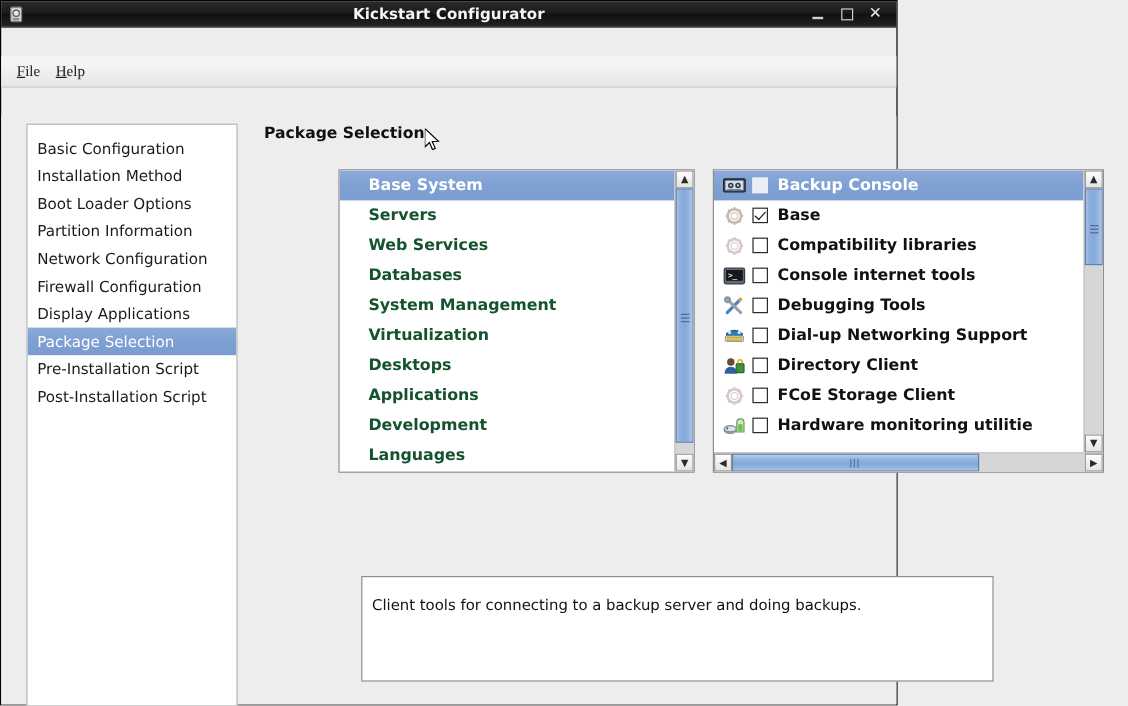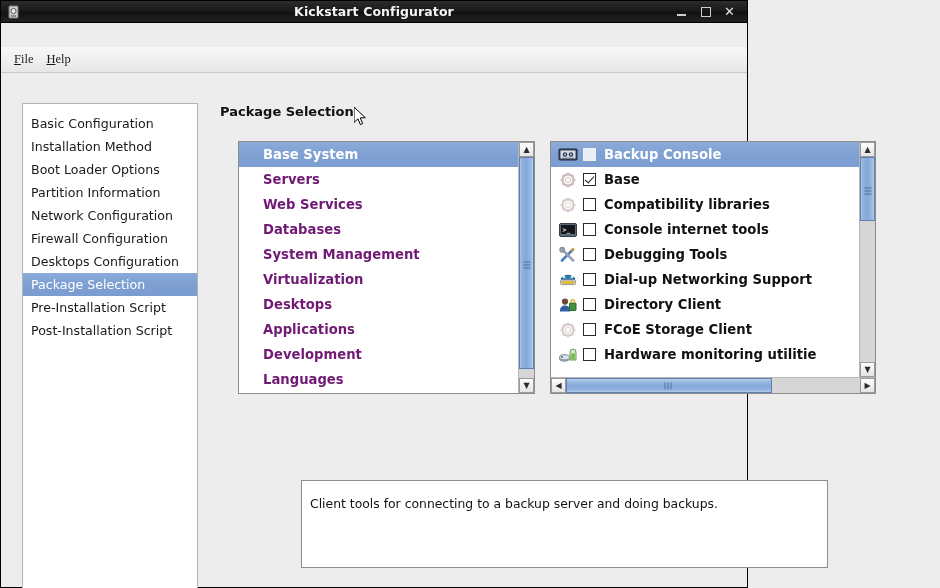--- a/index.html
+++ b/index.html
@@ -100,29 +100,30 @@
     position: absolute; left: 219px; top: 7px;
     font-size: 13px; font-weight: bold; color: #101010;
   }
 
   
   .listbox {
     position: absolute;
     background: #ffffff;
     border: 1px solid #8d8d8d;
     overflow: hidden;
+    margin-left: 44px;
   }
   #group-list {
     left: 237px; top: 44px; width: 297px; height: 253px;
   }
   #group-list .rows { position: absolute; left:0; top:0; right:16px; bottom:0; overflow:hidden; }
   .g-row {
     height: 25px; line-height: 25px;
     padding-left: 24px;
-    font-size: 13.2px; font-weight: bold; color: #701a75;
+    font-size: 13.2px; font-weight: bold; color: #14532d;
     white-space: nowrap; cursor: default;
   }
   .g-row.selected {
     background: linear-gradient(to bottom, #8cabd9 0%, #7fa0d2 50%, #7b9dd0 100%);
     color: #ffffff;
   }
 
   #pkg-list {
     left: 549px; top: 44px; width: 326px; height: 253px;
   }
@@ -267,21 +268,21 @@
 
   <div id="body">
 
     <div id="sidebar">
       <div class="side-item"><span>Basic Configuration</span></div>
       <div class="side-item"><span>Installation Method</span></div>
       <div class="side-item"><span>Boot Loader Options</span></div>
       <div class="side-item"><span>Partition Information</span></div>
       <div class="side-item"><span>Network Configuration</span></div>
       <div class="side-item"><span>Firewall Configuration</span></div>
-      <div class="side-item"><span>Desktops Configuration</span></div>
+      <div class="side-item"><span>Display Applications</span></div>
       <div class="side-item selected"><span>Package Selection</span></div>
       <div class="side-item"><span>Pre-Installation Script</span></div>
       <div class="side-item"><span>Post-Installation Script</span></div>
     </div>
 
     <div id="page-title">Package Selection</div>
 
     <div id="group-list" class="listbox">
       <div class="rows">
         <div class="g-row selected"><span>Base System</span></div>

